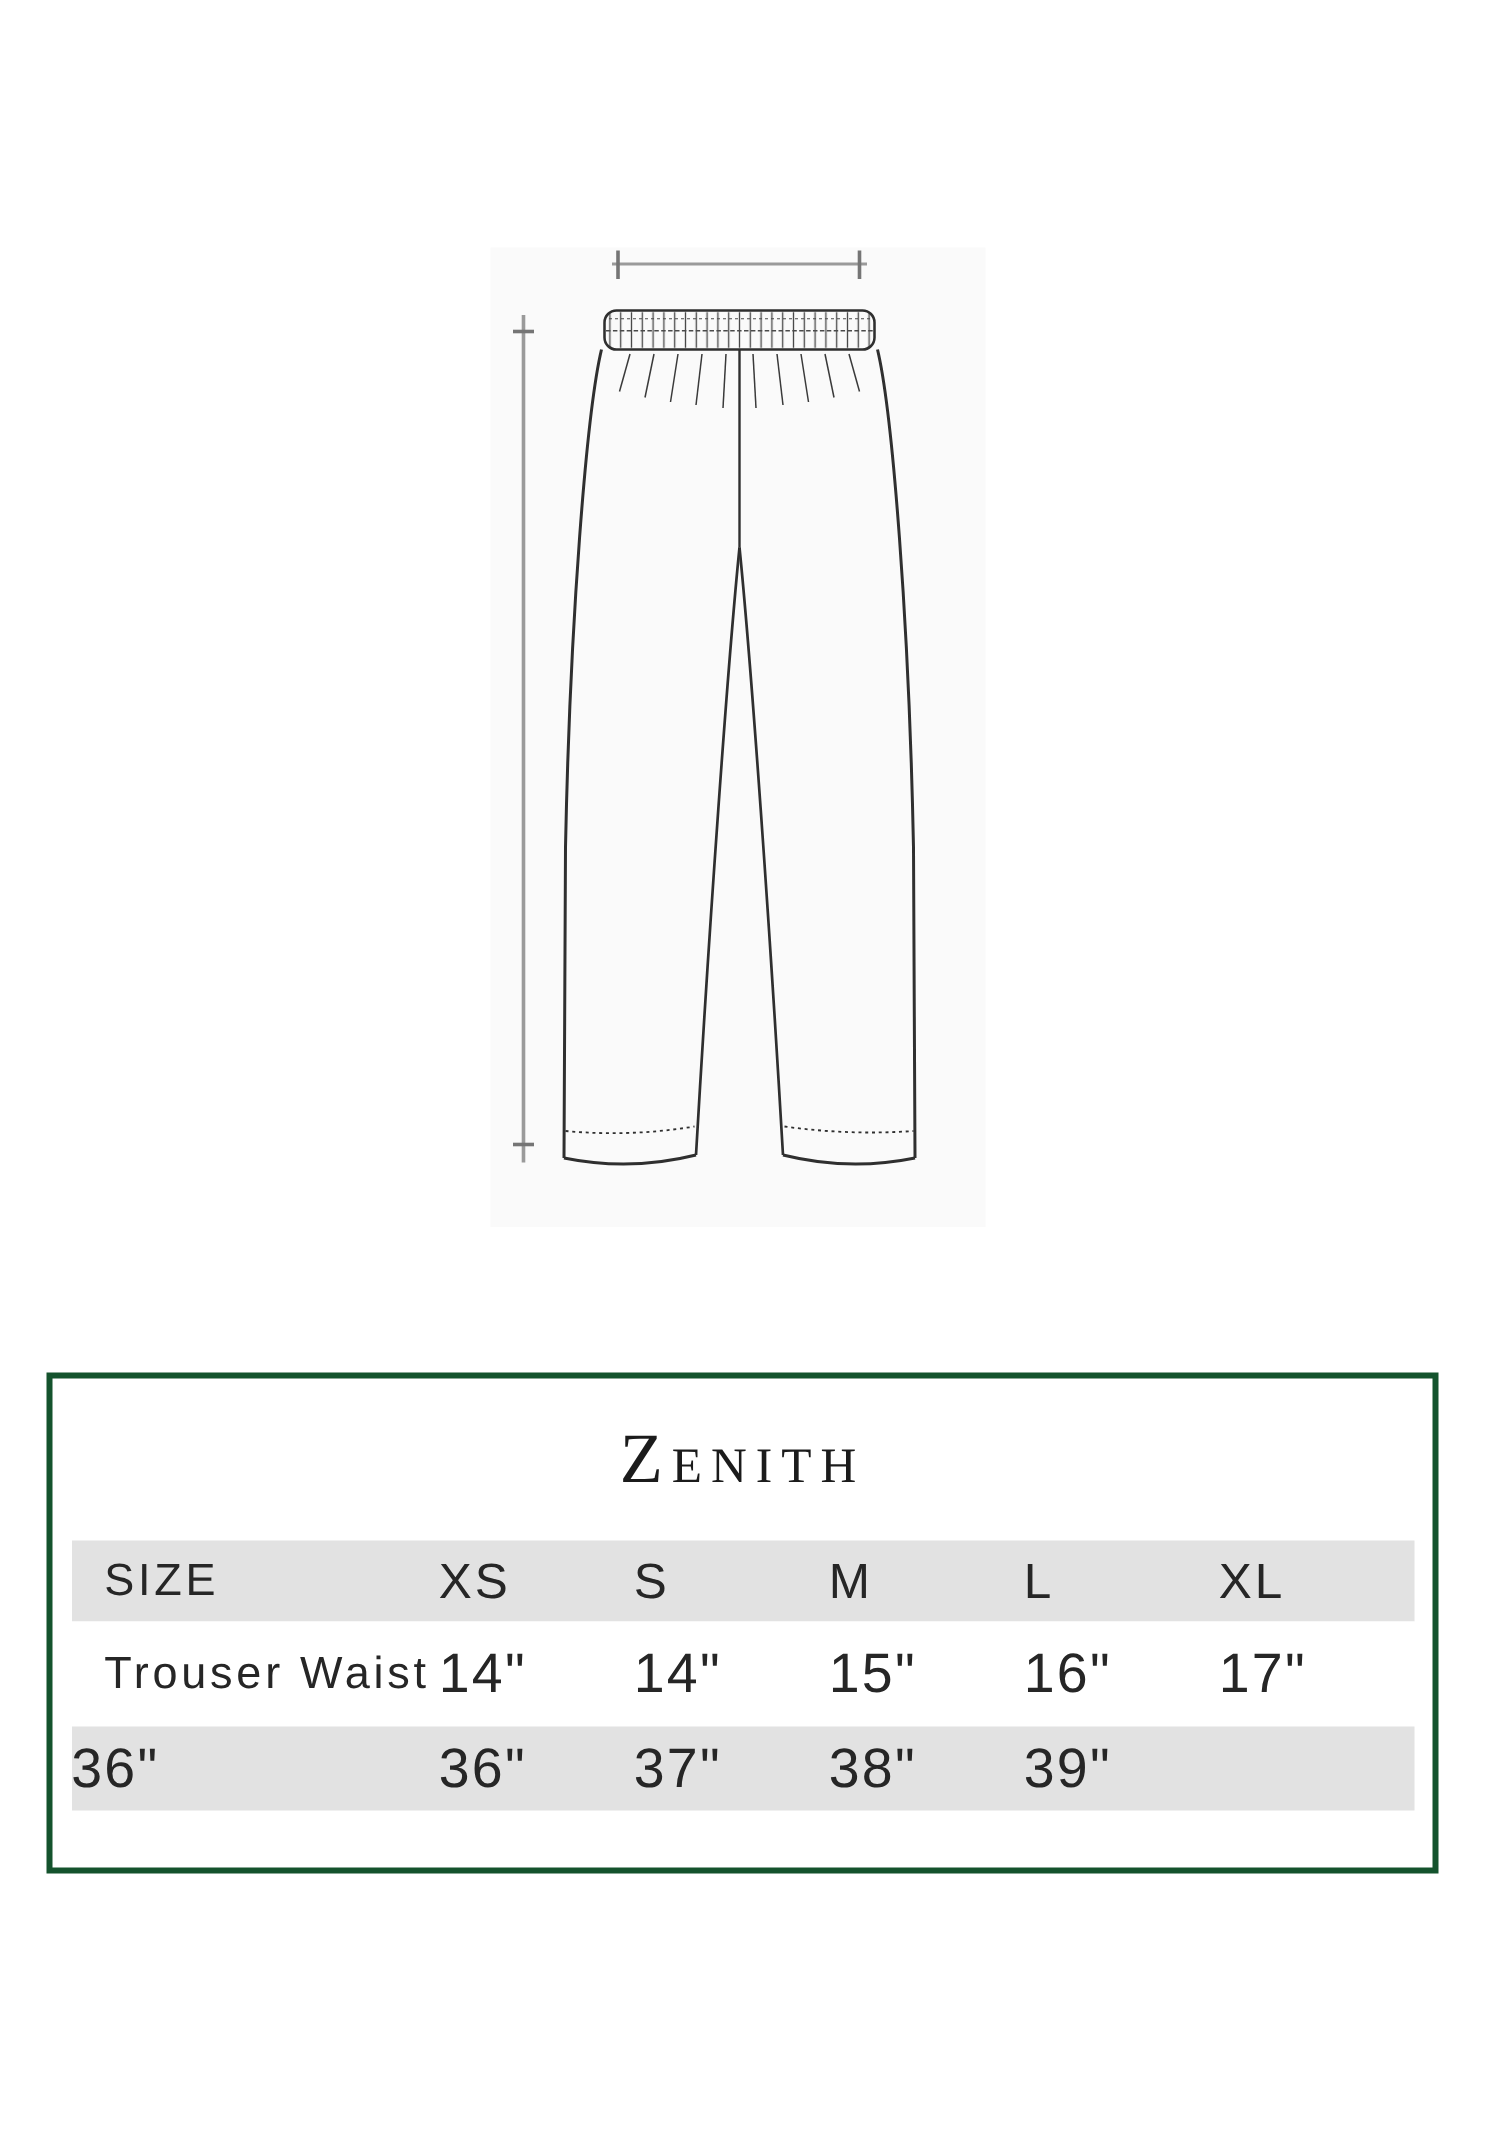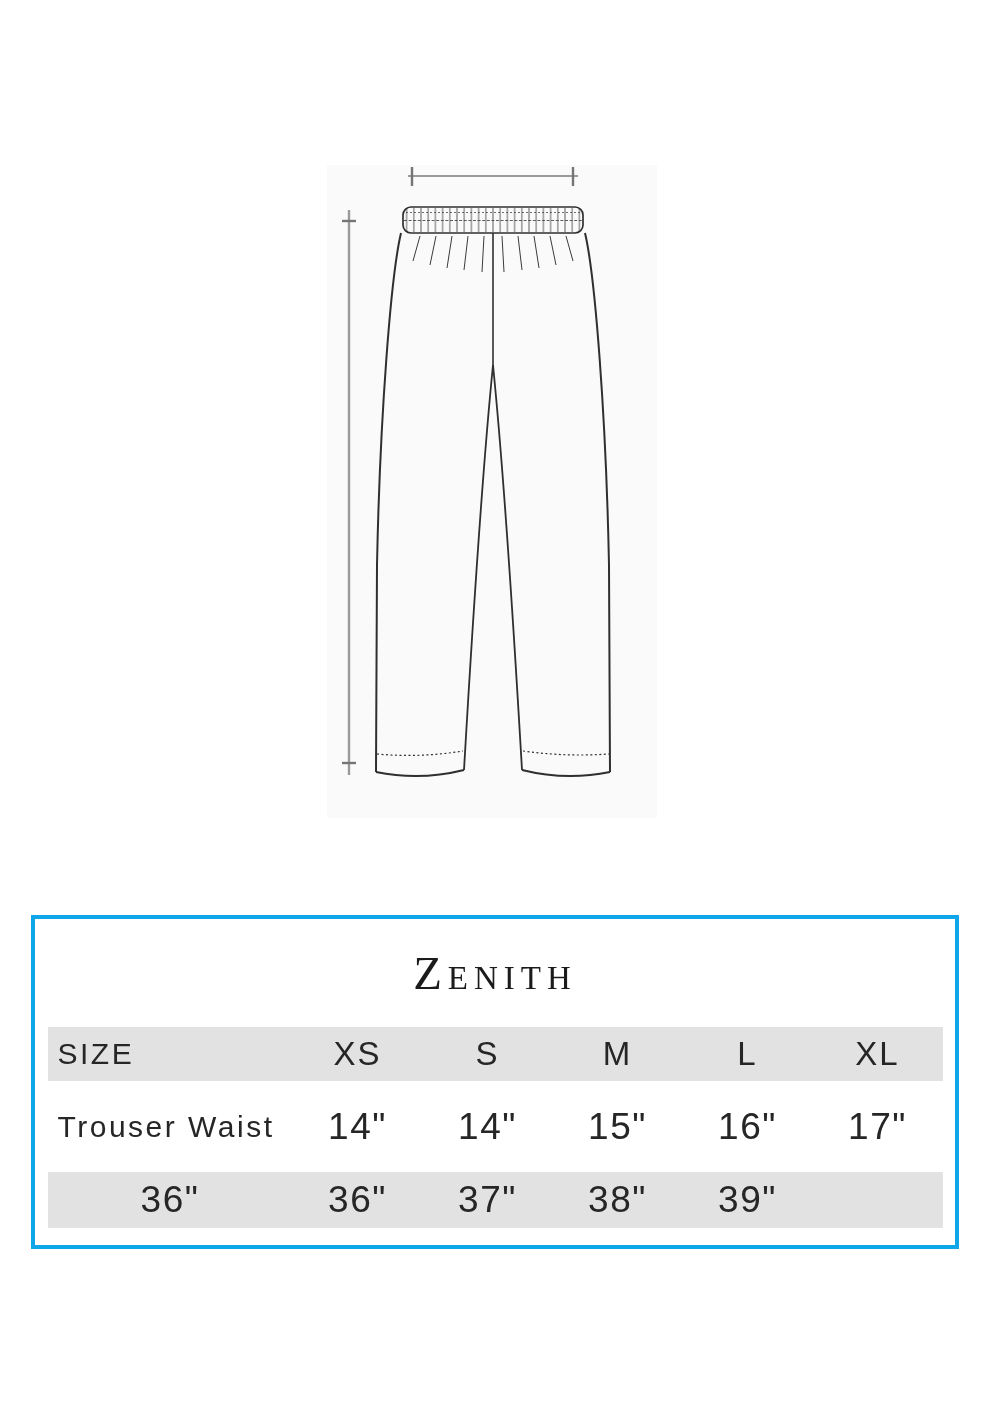--- a/index.html
+++ b/index.html
@@ -16,44 +16,44 @@
     position:absolute;left:327px;top:165px;
     width:330px;height:653px;
     background:#fafafa;
   }
   .figure svg{display:block;width:330px;height:653px;}
 
   
   .size-chart{
     position:absolute;left:31px;top:915px;
     width:920px;height:326px;
-    border:4px solid #0ea5e9;
+    border:4px solid #14532d;
     background:#ffffff;
   }
   .chart-title{
     height:108px;
     display:flex;align-items:center;justify-content:center;
     font-family:"Liberation Serif",serif;
     font-variant:small-caps;
     font-size:47px;
     letter-spacing:6px;
     color:#1b1b1b;
   }
   .chart-row{
     width:895px;margin:0 auto;
     display:grid;
     grid-template-columns:245px repeat(5,1fr);
     align-items:center;
   }
   .chart-row.gray{background:#e2e2e2;}
   .row-header{height:54px;font-size:33px;letter-spacing:3px;}
-  .row-waist{height:91px;background:#ffffff;}
+  .row-waist{height:70px;background:#ffffff;}
   .row-length{height:56px;}
-  .cell-label{padding-left:10px;font-size:30px;letter-spacing:2.5px;white-space:nowrap;}
-  .cell-value{text-align:center;font-size:37px;letter-spacing:1.5px;}
+  .cell-label{padding-left:22px;font-size:30px;letter-spacing:2.5px;white-space:nowrap;}
+  .cell-value{text-align:left;font-size:37px;letter-spacing:1.5px;}
   .row-header .cell-value{font-size:33px;letter-spacing:2px;}
 </style>
 </head>
 <body>
 
 <div class="figure">
   <svg viewBox="0 0 330 653">
     <defs>
       <pattern id="ribs" patternUnits="userSpaceOnUse" x="76" y="42" width="7.2" height="26">
         <line x1="3.6" y1="1" x2="3.6" y2="25" stroke="#4a4a4a" stroke-width="0.9"></line>

